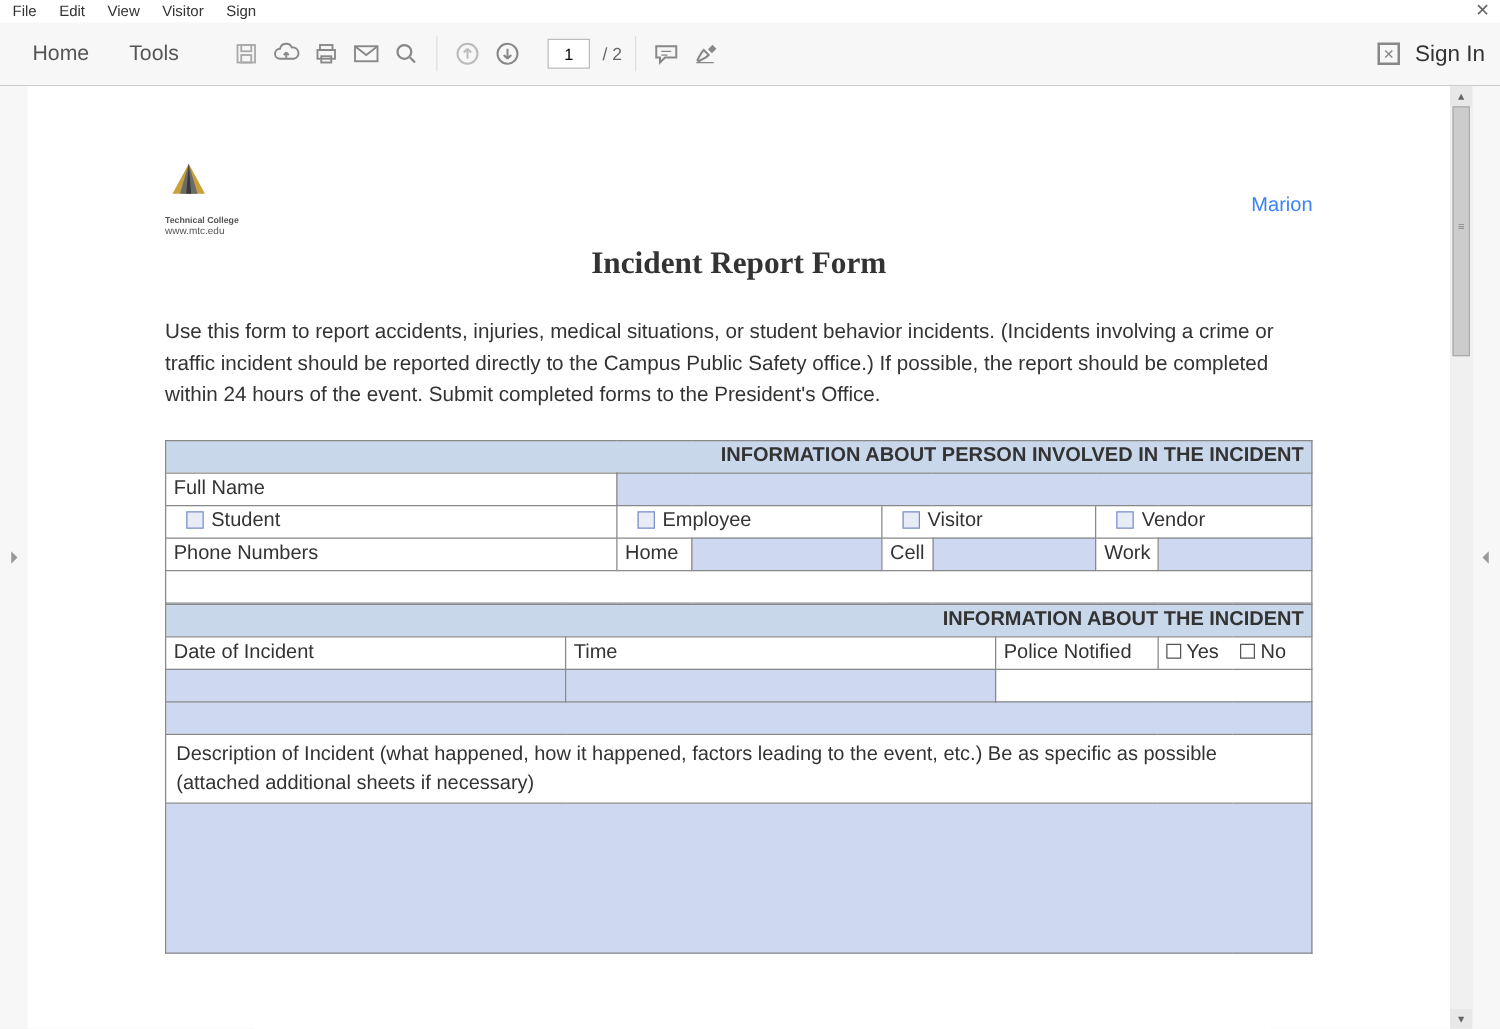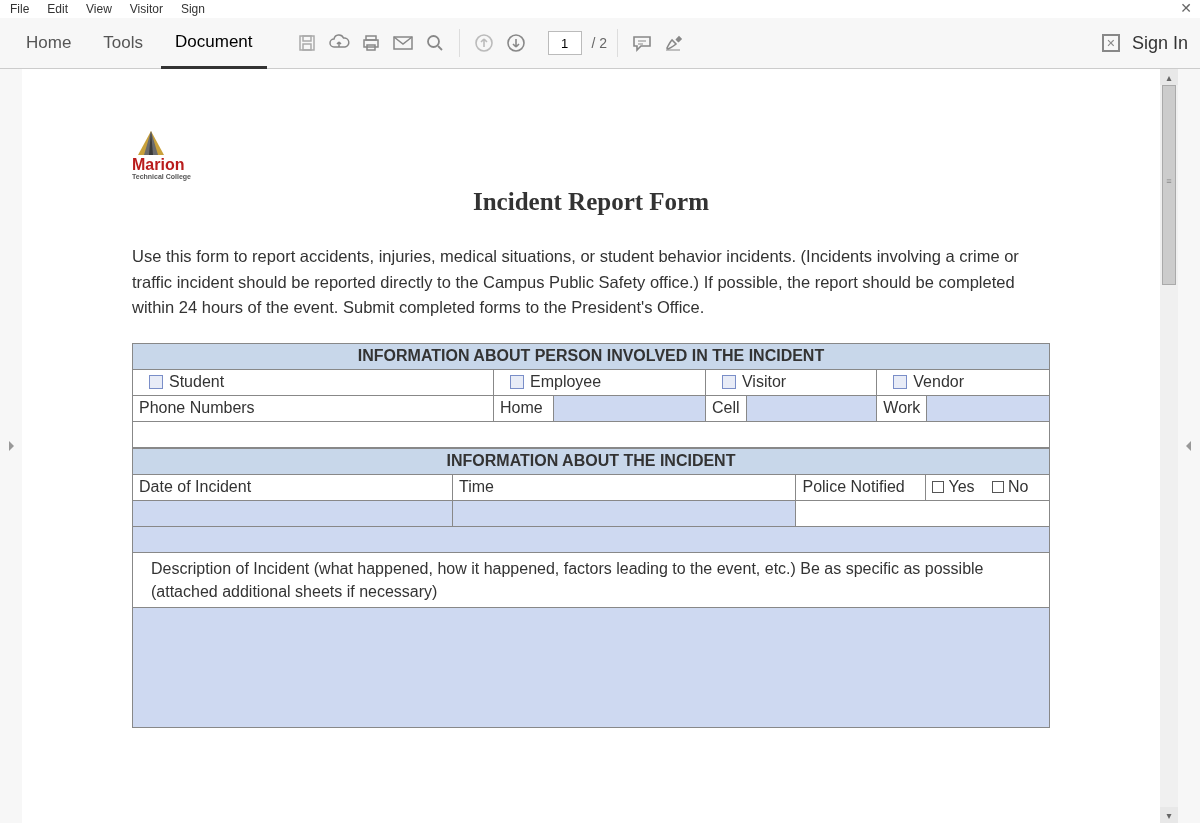--- a/index.html
+++ b/index.html
@@ -28,30 +28,30 @@
 .scroll-arrow { height: 16px; display: flex; align-items: center; justify-content: center; font-size: 10px; color: #666; background: #e8e8e8; }
 .scroll-track { flex: 1; background: #f0f0f0; position: relative; }
 .scroll-thumb { position: absolute; top: 0; left: 2px; right: 2px; height: 200px; background: #ccc; border: 1px solid #aaa; }
 
 .page-wrap { flex: 1; background: #fff; overflow: hidden; }
 .page { background: #fff; padding: 60px 110px 0 110px; }
 
 
 .logo { margin-bottom: 8px; }
 .logo-tri { width: 34px; height: 28px; position: relative; margin-left: 2px; }
-.logo-name { font-weight: bold; color: #b91c1c; font-size: 16px; line-height: 1; }
+.logo-name { font-weight: normal; color: #3b82f6; font-size: 16px; line-height: 1; text-align: right; }
 .logo-sub { font-size: 7px; color: #555; font-weight: bold; }
 .logo-url { font-size: 8px; color: #555; }
 
 .doc-title { text-align: center; font-family: Georgia, serif; font-size: 25px; font-weight: bold; margin: 6px 0 28px 0; }
 .intro { font-size: 16.5px; line-height: 1.55; margin-bottom: 22px; }
 
 table.form { width: 100%; border-collapse: collapse; font-size: 16px; }
 table.form td, table.form th { border: 1px solid #888; padding: 3px 6px; vertical-align: middle; height: 26px; }
-.section-header { background: #c8d7ea; font-weight: bold; text-align: center; font-size: 16px; }
+.section-header { background: #c8d7ea; font-weight: bold; text-align: right; font-size: 16px; }
 .fill { background: #ced9f1; }
 .label-cell { background: #fff; white-space: nowrap; }
 .chk { display: inline-block; width: 14px; height: 14px; border: 1.5px solid #7a8ec8; background: #e8ecf7; vertical-align: middle; margin: 0 6px 2px 10px; }
 .chk2 { display: inline-block; width: 12px; height: 12px; border: 1.5px solid #555; vertical-align: middle; margin-right: 4px; margin-bottom: 2px; }
 .gap-row td { border: none; height: 20px; }
 
 svg { display: block; }
 </style>
 </head>
 <body>
@@ -61,21 +61,20 @@
   <span class="menubar-item">Edit</span>
   <span class="menubar-item">View</span>
   <span class="menubar-item">Visitor</span>
   <span class="menubar-item">Sign</span>
   <span class="close-x">✕</span>
 </div>
 
 <div class="toolbar">
   <div class="tab">Home</div>
   <div class="tab">Tools</div>
-  <div class="tab active">Document</div>
 
   <div style="width:18px"></div>
 
   <span class="tool-icon">
       <svg width="20" height="20" viewBox="0 0 20 20" fill="none" stroke="#aaa" stroke-width="1.5">
         <rect x="3" y="3" width="14" height="14"></rect>
         <rect x="6" y="3" width="8" height="5"></rect>
         <rect x="6" y="11" width="8" height="6"></rect>
       </svg>
     </span>
@@ -158,31 +157,36 @@
       <div class="logo">
         <div class="logo-tri">
           <svg width="34" height="28" viewBox="0 0 34 28">
               <path d="M17 2 L30 26 L4 26 Z" fill="#c9a13b"></path>
               <path d="M17 2 L24 26 L10 26 Z" fill="#6b6b6b"></path>
               <path d="M17 2 L19 26 L15 26 Z" fill="#3a3a3a"></path>
             </svg>
         </div>
         <div class="logo-name">Marion</div>
         <div class="logo-sub">Technical College</div>
+        <div class="logo-url">www.mtc.edu</div>
       </div>
 
       <div class="doc-title">Incident Report Form</div>
       <p class="intro">Use this form to report accidents, injuries, medical situations, or student behavior incidents. (Incidents involving a crime or traffic incident should be reported directly to the Campus Public Safety office.) If possible, the report should be completed within 24 hours of the event. Submit completed forms to the President's Office.</p>
 
       <table class="form">
         <tbody>
             <tr>
               <th class="section-header" colspan="8">INFORMATION ABOUT PERSON INVOLVED IN THE INCIDENT</th>
             </tr>
         <tr>
+          <td class="label-cell">Full Name</td>
+          <td class="fill" colspan="7"></td>
+        </tr>
+        <tr>
           <td colspan="2"><span class="chk"></span><span>Student</span></td>
           <td colspan="2"><span class="chk"></span><span>Employee</span></td>
           <td colspan="2"><span class="chk"></span><span>Visitor</span></td>
           <td colspan="2"><span class="chk"></span><span>Vendor</span></td>
         </tr>
         <tr>
           <td class="label-cell" colspan="2">Phone Numbers</td>
           <td style="width:60px">Home</td>
           <td class="fill"></td>
           <td style="width:30px">Cell</td>
@@ -210,21 +214,21 @@
         </tr>
         <tr>
           <td class="fill"></td>
           <td class="fill"></td>
           <td colspan="4" style="border-left:1px solid #888"></td>
         </tr>
         <tr>
           <td class="fill" colspan="6"></td>
         </tr>
         <tr>
-          <td colspan="6" style="line-height:1.45;padding:4px 18px">Description of Incident (what happened, how it happened, factors leading to the event, etc.) Be as specific as possible (attached additional sheets if necessary)</td>
+          <td colspan="6" style="line-height:1.45;padding:4px 8px">Description of Incident (what happened, how it happened, factors leading to the event, etc.) Be as specific as possible (attached additional sheets if necessary)</td>
         </tr>
         <tr>
           <td class="fill" colspan="6" style="height:120px"></td>
         </tr>
       </tbody>
         </table>
     </div>
   </div>
 
   <div class="scroll-strip">

